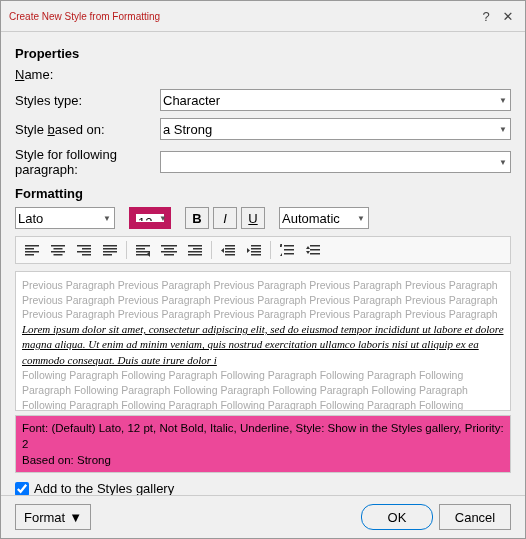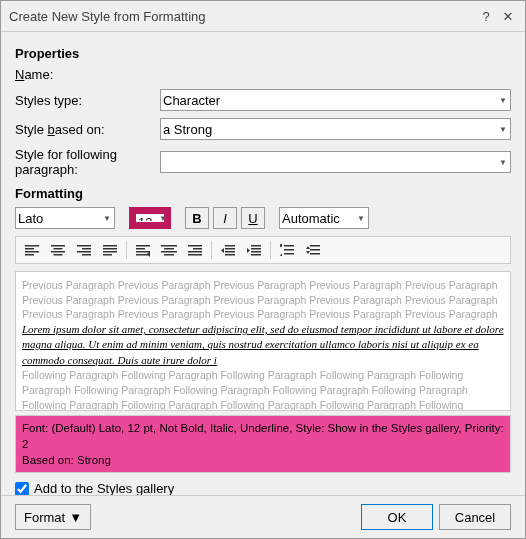--- a/index.html
+++ b/index.html
@@ -26,22 +26,22 @@
     .title-bar {
       background: #f0f0f0;
       border-bottom: 1px solid #ccc;
       padding: 6px 8px;
       display: flex;
       align-items: center;
       justify-content: space-between;
       flex-shrink: 0;
     }
     .title-bar-title {
-      font-size: 13px;
-      color: #404040;
+      font-size: 10px;
+      color: #b91c1c;
     }
     .title-bar-controls {
       display: flex;
       gap: 4px;
       align-items: center;
     }
     .title-bar-btn {
       width: 18px;
       height: 18px;
       border: none;
@@ -316,20 +316,21 @@
     .action-btn {
       width: 72px;
       height: 26px;
       border: 1px solid #999;
       background: #f0f0f0;
       cursor: pointer;
       font-size: 13px;
     }
     .action-btn.primary {
       border-color: #0078d4;
+      border-radius: 12px;
     }
     input[type="checkbox"] {
       width: 14px;
       height: 14px;
       cursor: pointer;
     }
   </style>
 </head>
 <body>
 

